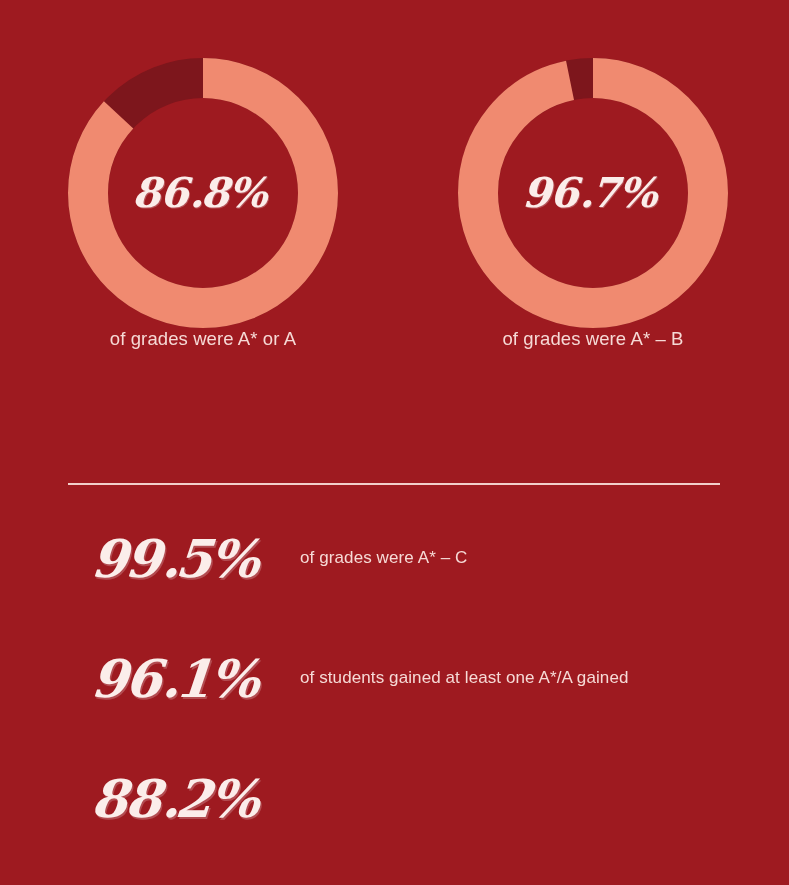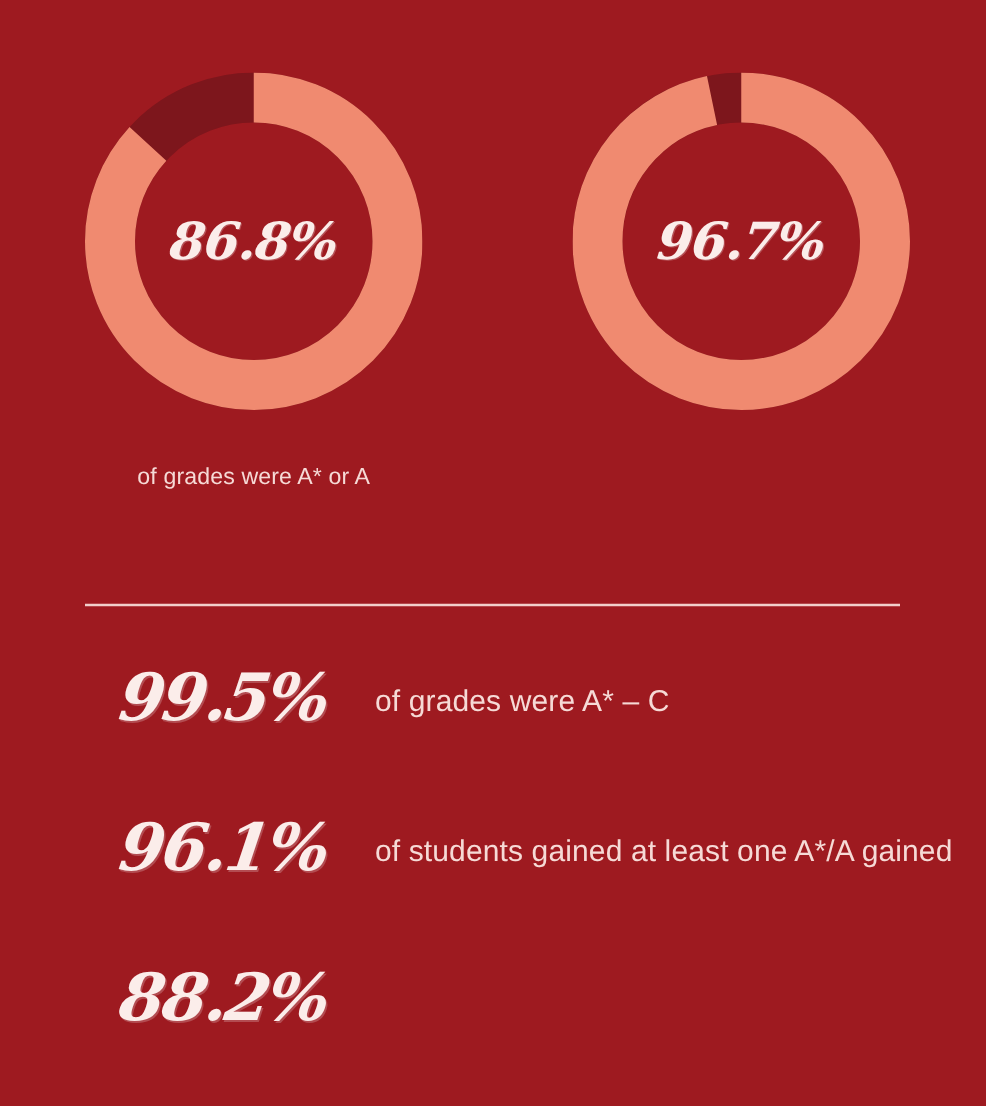--- a/index.html
+++ b/index.html
@@ -56,21 +56,20 @@
     font-style: italic;
     font-weight: 700;
     font-size: 41px;
     letter-spacing: -1px;
     color: #FBEDEA;
     text-shadow: 1px 1px 0 rgba(255,255,255,0.25);
     transform: skewX(-6deg);
     pointer-events: none;
   }
   .donut-caption {
-    margin-top: 42px;
     font-size: 18.5px;
     color: #F6DAD6;
     letter-spacing: 0.1px;
     line-height: 1.2;
   }
 
   
   .divider {
     position: absolute;
     left: 68px;
@@ -103,21 +102,21 @@
     letter-spacing: -2px;
     color: #FBEDEA;
     text-shadow: 1.5px 1.5px 0 rgba(255,255,255,0.22);
     transform: skewX(-8deg);
     white-space: nowrap;
   }
   .stat-label {
     position: absolute;
     left: 300px;
     top: 28px;
-    font-size: 24px;
+    font-size: 17px;
     color: #F6DAD6;
     letter-spacing: 0.1px;
     white-space: nowrap;
   }
 </style>
 </head>
 <body>
 
 <div class="donuts">
 
@@ -133,20 +132,21 @@
   </div>
 
   <div class="donut-block right">
     <div class="donut-wrap">
       <svg class="donut-svg" viewBox="0 0 270 270">
         <circle cx="135" cy="135" r="115" fill="none" stroke="#7D161C" stroke-width="40"></circle>
         <circle cx="135" cy="135" r="115" fill="none" id="arc1" stroke="#F08A70" stroke-width="40" transform="rotate(-90 135 135)" stroke-dasharray="698.721622084906 722.5663103256525"></circle>
       </svg>
       <div class="donut-value">96.7%</div>
     </div>
+    <div class="donut-caption">of grades were A* – B</div>
   </div>
 
 </div>
 
 <div class="divider"></div>
 
 <div class="stats">
 
   <div class="stat-row">
     <div class="stat-value">99.5%</div>

